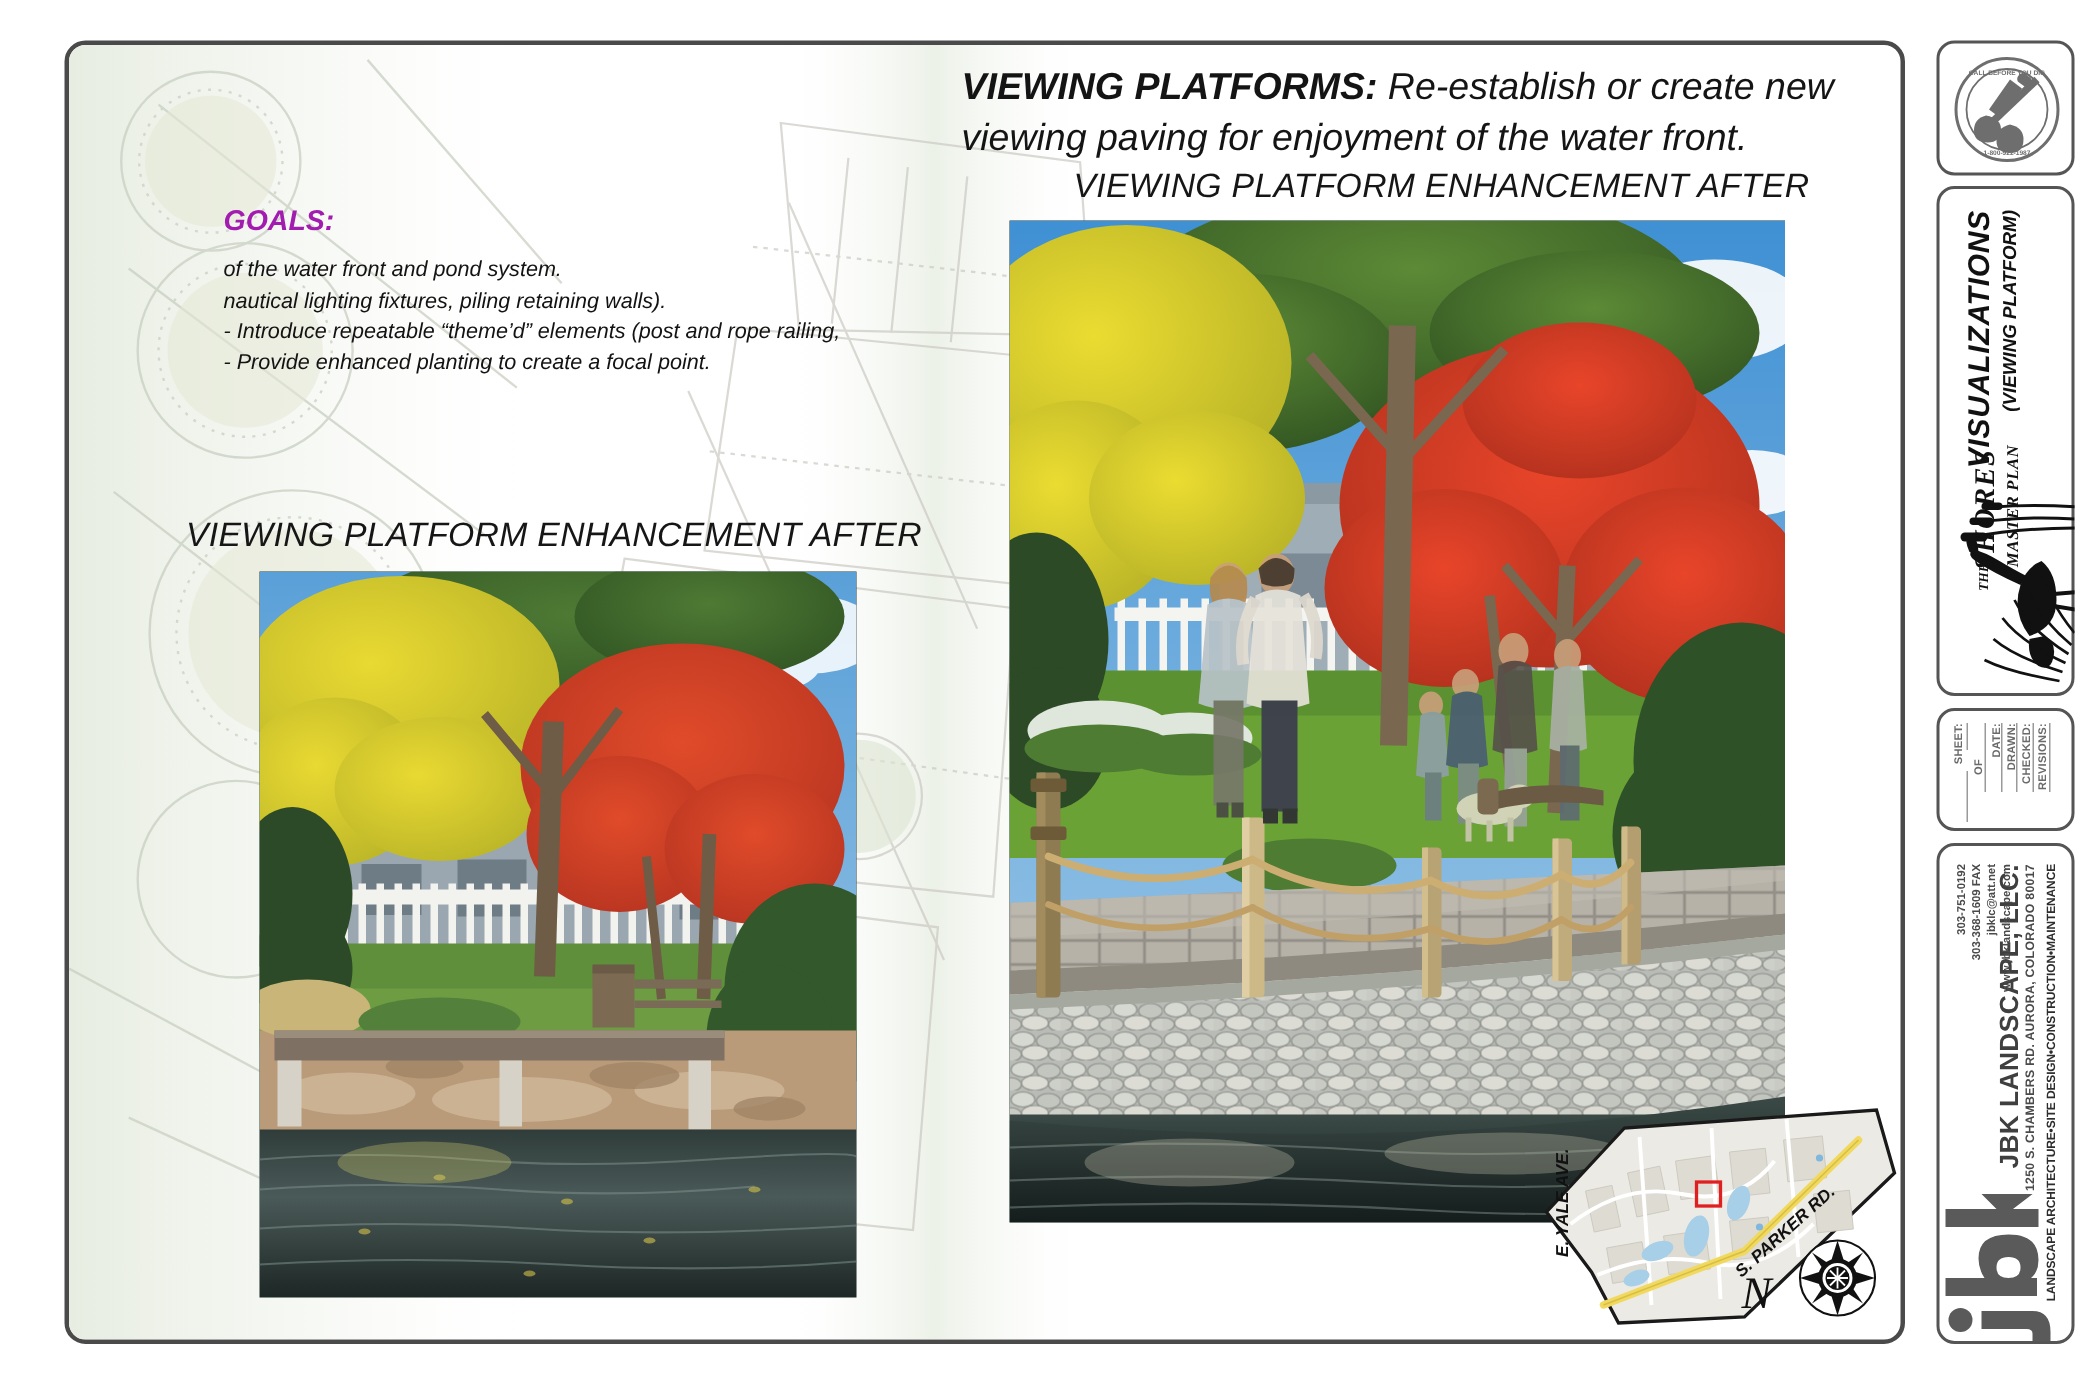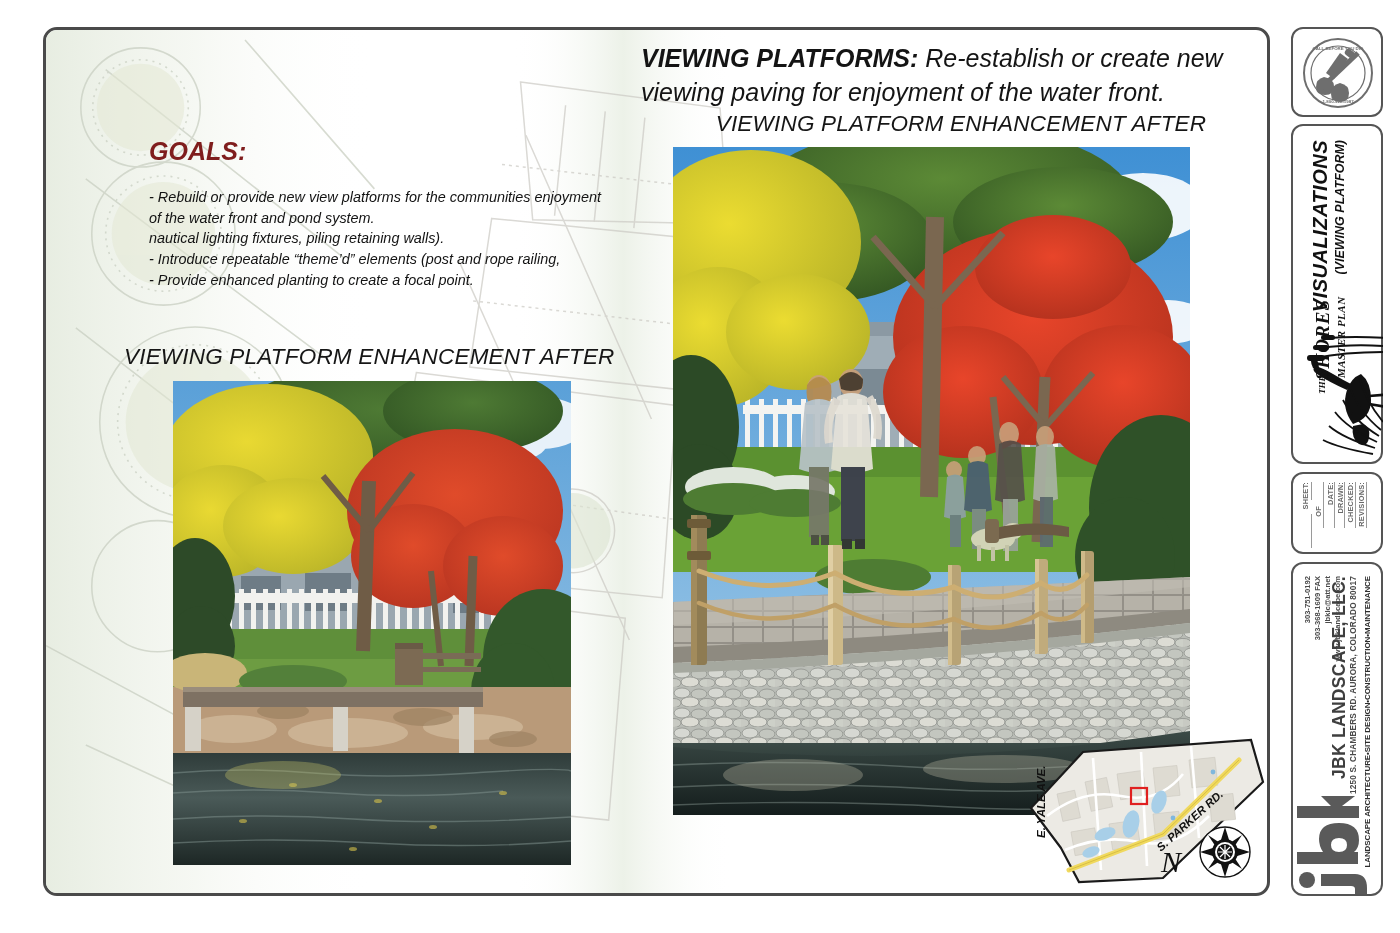--- a/index.html
+++ b/index.html
@@ -44,22 +44,22 @@
   }
   .h-after-left {
     position:absolute; left:78px; top:314px;
     font-size: 22.5px; font-style: italic; font-weight:500; color:#161616;
     letter-spacing:.2px;
   }
 
   
   .goals { position:absolute; left:103px; top:107px; width:520px; }
   .goals .g-title {
-    font-size: 25px; font-style: italic; font-weight:600; color:#7f1d1d;
-    margin-bottom: 21px;
+    font-size: 19px; font-style: italic; font-weight:600; color:#a21caf;
+    margin-bottom: 11px;
   }
   .goals .g-line {
     font-size: 14.4px; font-style: italic; color:#131313;
     line-height: 1.44;
   }
 
   
   .photo { position:absolute; overflow:hidden; background:#2b3a28; }
   .photo svg { display:block; width:100%; height:100%; }
   #photo-left  { left:127px; top:351px; width:398px; height:484px; }
@@ -194,21 +194,20 @@
     <div class="h-main">
       <b>VIEWING PLATFORMS:</b><span> Re-establish or create new viewing paving for enjoyment of the water front.</span>
     </div>
 
     <div class="h-after-right">VIEWING PLATFORM ENHANCEMENT AFTER</div>
 
     <div class="h-after-left">VIEWING PLATFORM ENHANCEMENT AFTER</div>
 
     <div class="goals">
       <div class="g-title">GOALS:</div>
-      <div class="g-line">- Rebuild or provide new view platforms for the communities enjoyment</div>
       <div class="g-line">of the water front and pond system.</div>
       <div class="g-line">nautical lighting fixtures, piling retaining walls).</div>
       <div class="g-line">- Introduce repeatable “theme’d” elements (post and rope railing,</div>
       <div class="g-line">- Provide enhanced planting to create a focal point.</div>
     </div>
 
     <div class="photo" id="photo-left">
       <svg viewBox="0 0 398 484" preserveAspectRatio="none">
         <defs>
           <linearGradient id="sky1" x1="0" y1="0" x2="0" y2="1">

